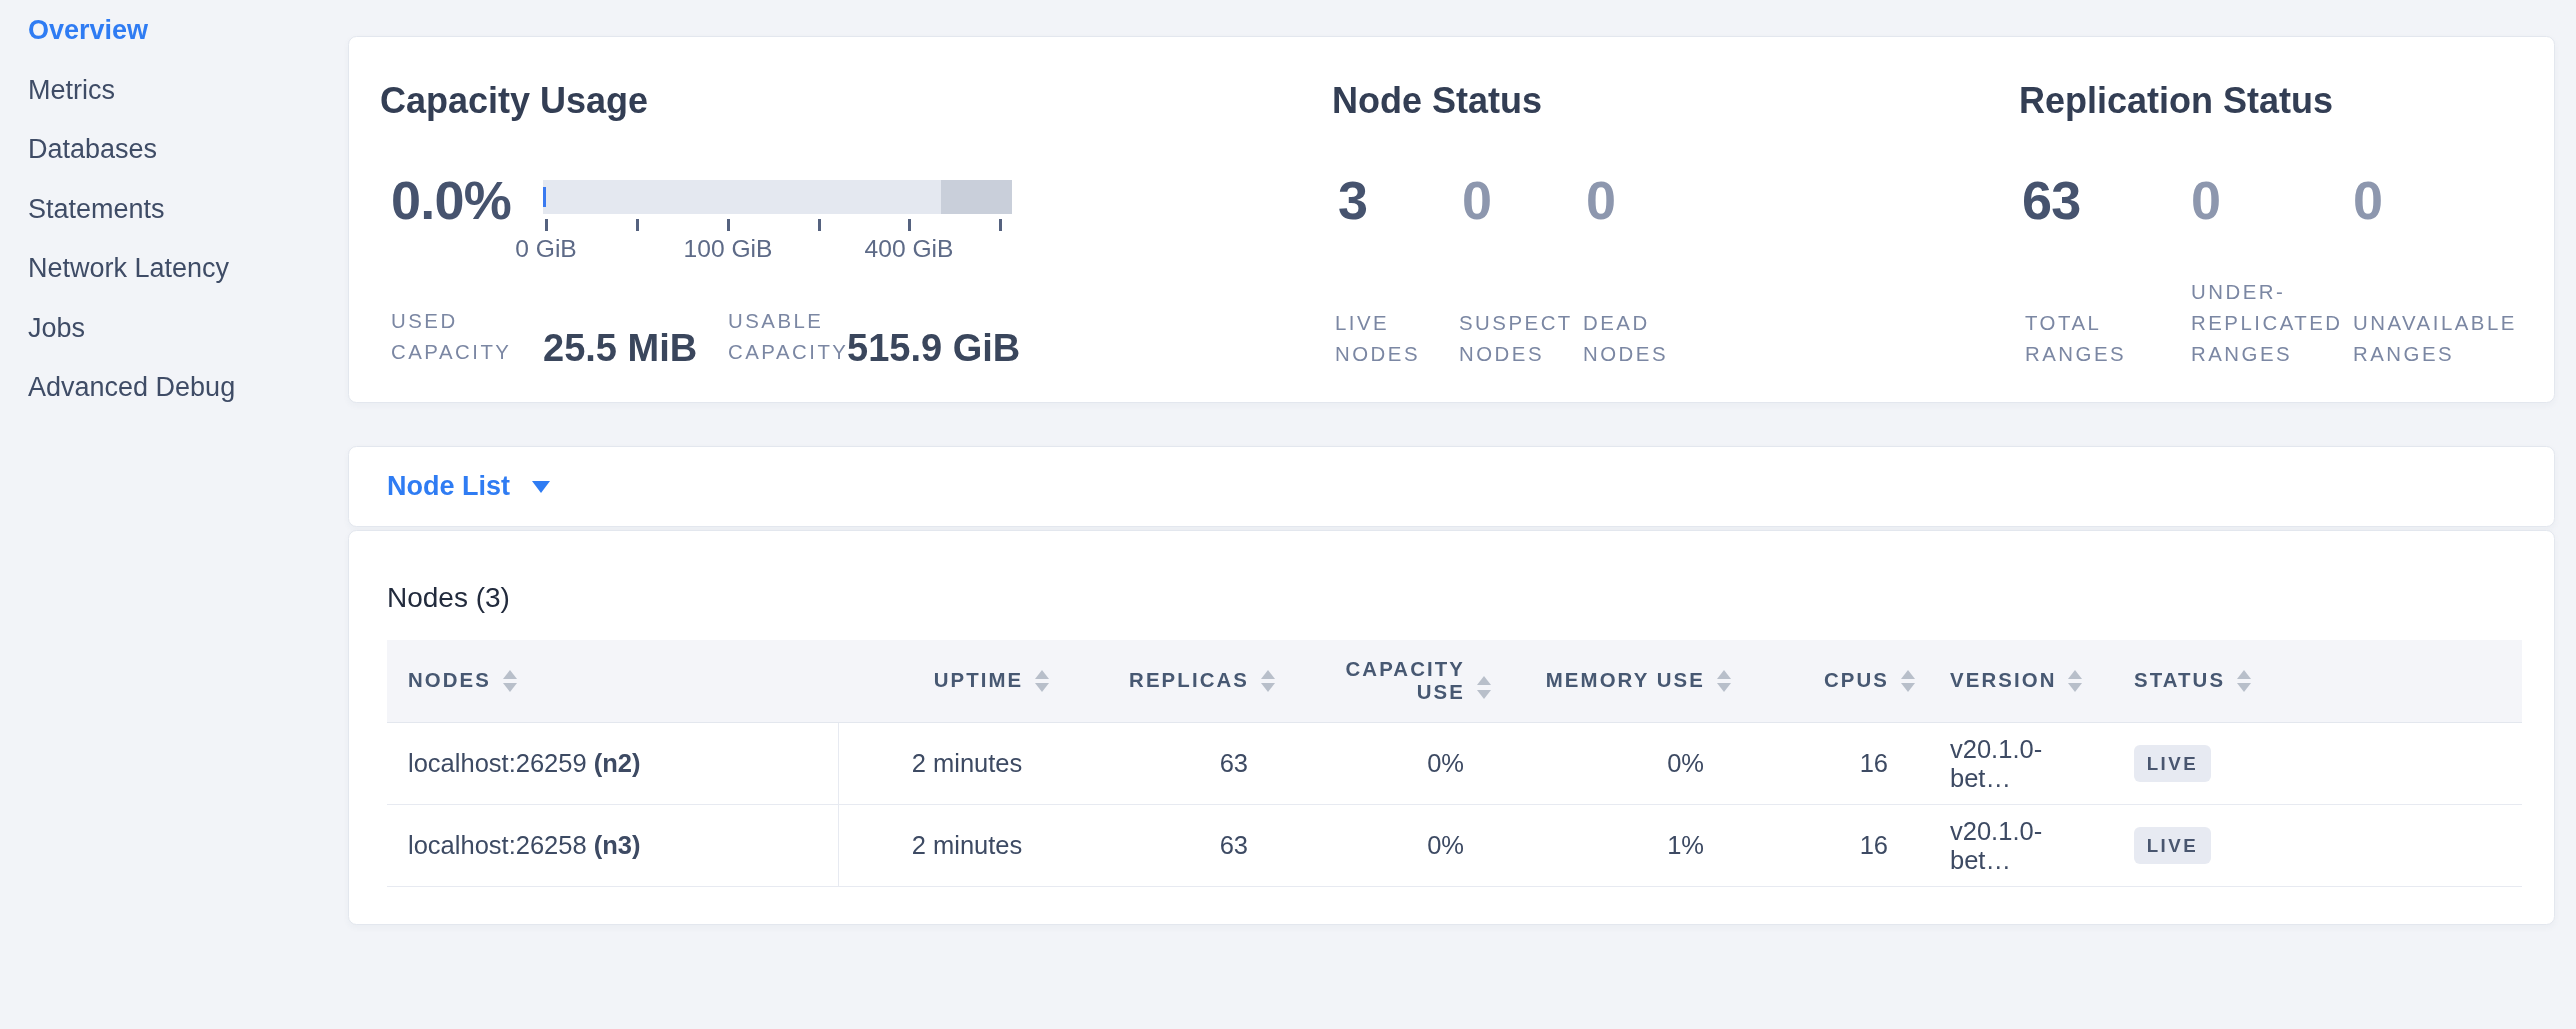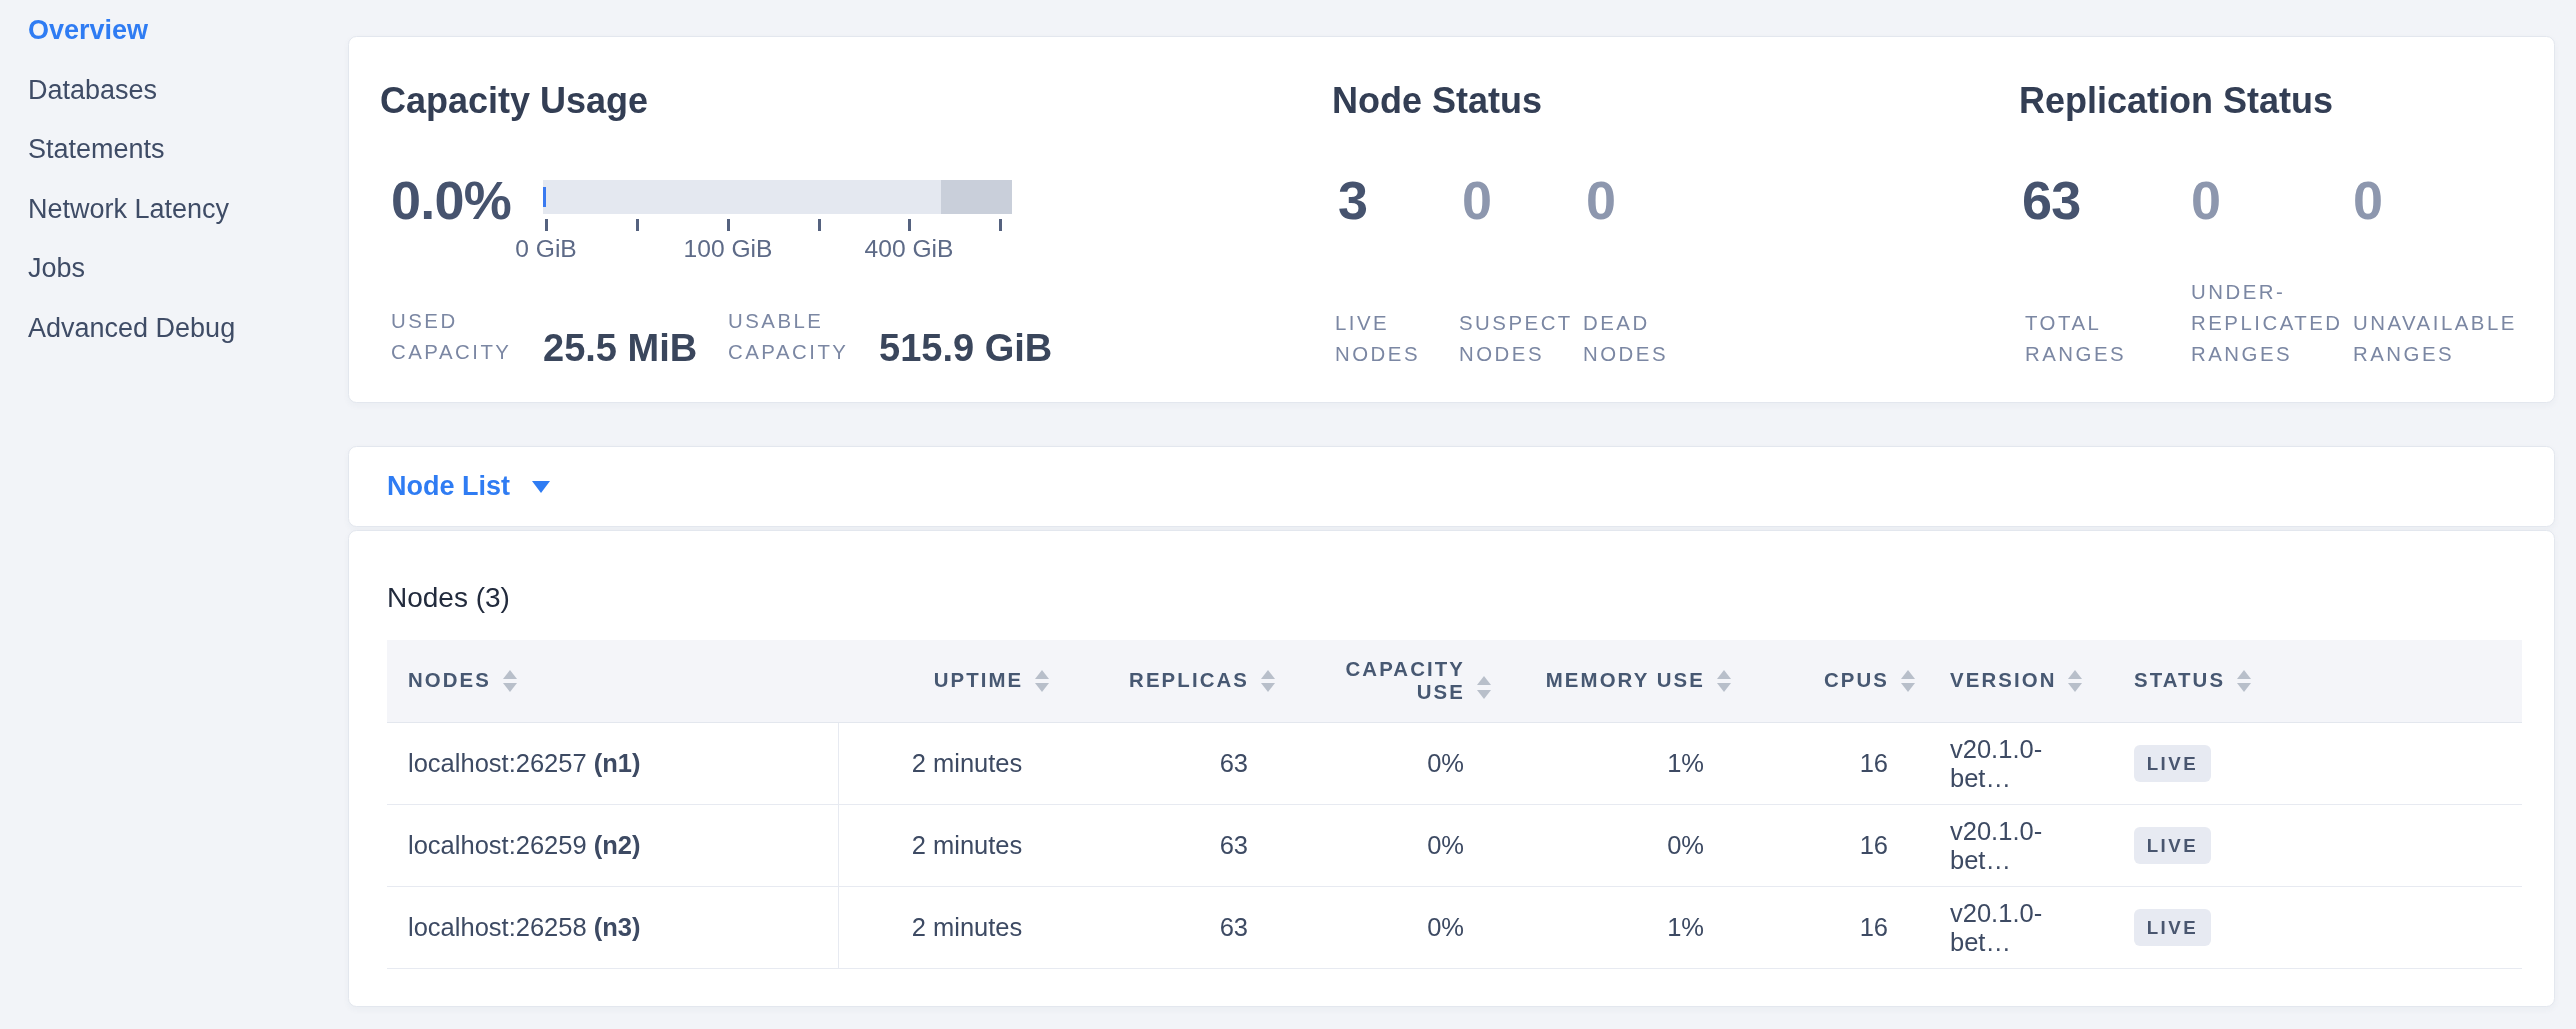--- a/index.html
+++ b/index.html
@@ -87,20 +87,21 @@
     display:inline-block; background:#e7eaf2; color:#49566f;
     font-size:18.7px; font-weight:bold; letter-spacing:2.5px;
     padding:7.6px 12.7px; border-radius:6px; line-height:22px;
   }
 </style>
 </head>
 <body>
 
 <aside class="sidebar">
   <div class="nav-item active">Overview</div>
+  <div class="nav-item">Metrics</div>
   <div class="nav-item">Databases</div>
   <div class="nav-item">Statements</div>
   <div class="nav-item">Network Latency</div>
   <div class="nav-item">Jobs</div>
   <div class="nav-item">Advanced Debug</div>
 </aside>
 
 <main class="main">
 
   <section class="card summary-card">
@@ -120,21 +121,21 @@
     <div class="axis-tick" style="left:650px;"></div>
     <div class="axis-label" style="left:197px;">0 GiB</div>
     <div class="axis-label" style="left:379px;">100 GiB</div>
     <div class="axis-label" style="left:560px;">400 GiB</div>
 
     <div class="sum-label" style="left:42px;">USED
 CAPACITY</div>
     <div class="sum-value" style="left:194px;">25.5 MiB</div>
     <div class="sum-label" style="left:379px;">USABLE
 CAPACITY</div>
-    <div class="sum-value" style="left:530px;">515.9 GiB</div>
+    <div class="sum-value" style="left:498px;">515.9 GiB</div>
 
     <h2 class="sec-title" style="left:983px;">Node Status</h2>
     <div class="big-num" style="left:989px;">3</div>
     <div class="big-num zero" style="left:1113px;">0</div>
     <div class="big-num zero" style="left:1237px;">0</div>
     <div class="stat-label" style="left:986px;">LIVE
 NODES</div>
     <div class="stat-label" style="left:1110px;">SUSPECT
 NODES</div>
     <div class="stat-label" style="left:1234px;">DEAD
@@ -244,30 +245,20 @@
                   <span class="h-label">STATUS</span>
               <span class="arrows">
                     <i class="up"></i>
                     <i class="down"></i>
                   </span>
                 </span>
             </th>
           </tr>
         </thead>
         <tbody>
-          <tr>
-            <td class="al-l pad-nodes"><span>localhost:26257 </span><span class="node-id">(n1)</span></td>
-            <td class="al-r pad-uptime vline">2 minutes</td>
-            <td class="al-r pad-replicas">63</td>
-            <td class="al-r pad-capuse">0%</td>
-            <td class="al-r pad-memuse">1%</td>
-            <td class="al-r pad-cpus">16</td>
-            <td class="al-l pad-version">v20.1.0-bet…</td>
-            <td class="al-l pad-status"><span class="badge">LIVE</span></td>
-          </tr>
           <tr>
             <td class="al-l pad-nodes"><span>localhost:26259 </span><span class="node-id">(n2)</span></td>
             <td class="al-r pad-uptime vline">2 minutes</td>
             <td class="al-r pad-replicas">63</td>
             <td class="al-r pad-capuse">0%</td>
             <td class="al-r pad-memuse">0%</td>
             <td class="al-r pad-cpus">16</td>
             <td class="al-l pad-version">v20.1.0-bet…</td>
             <td class="al-l pad-status"><span class="badge">LIVE</span></td>
           </tr>

